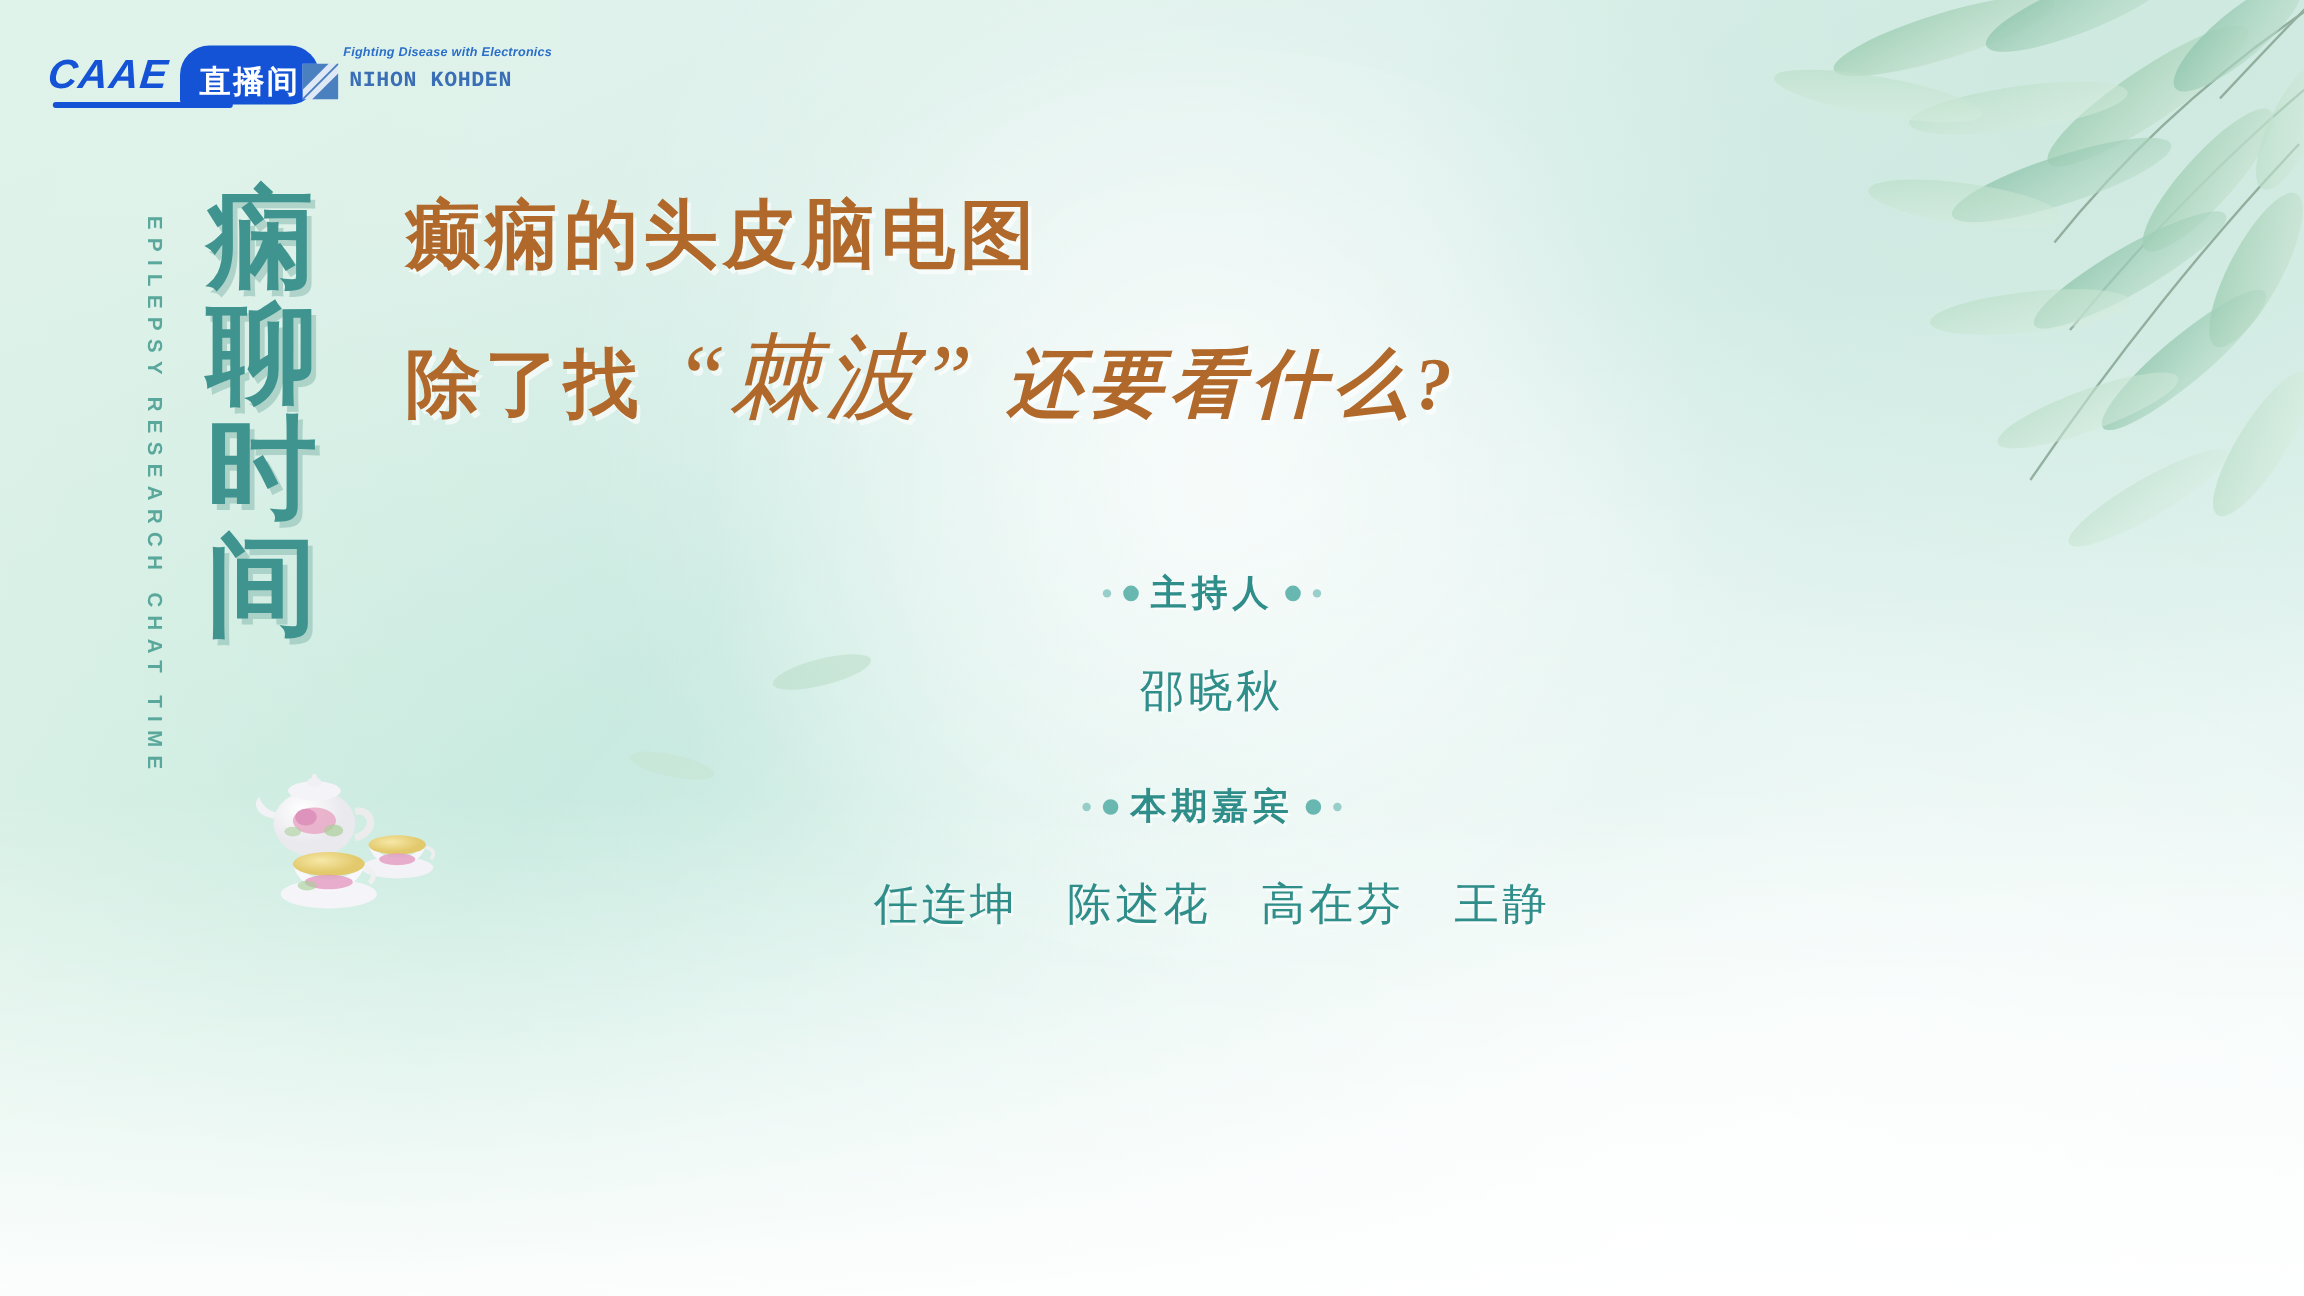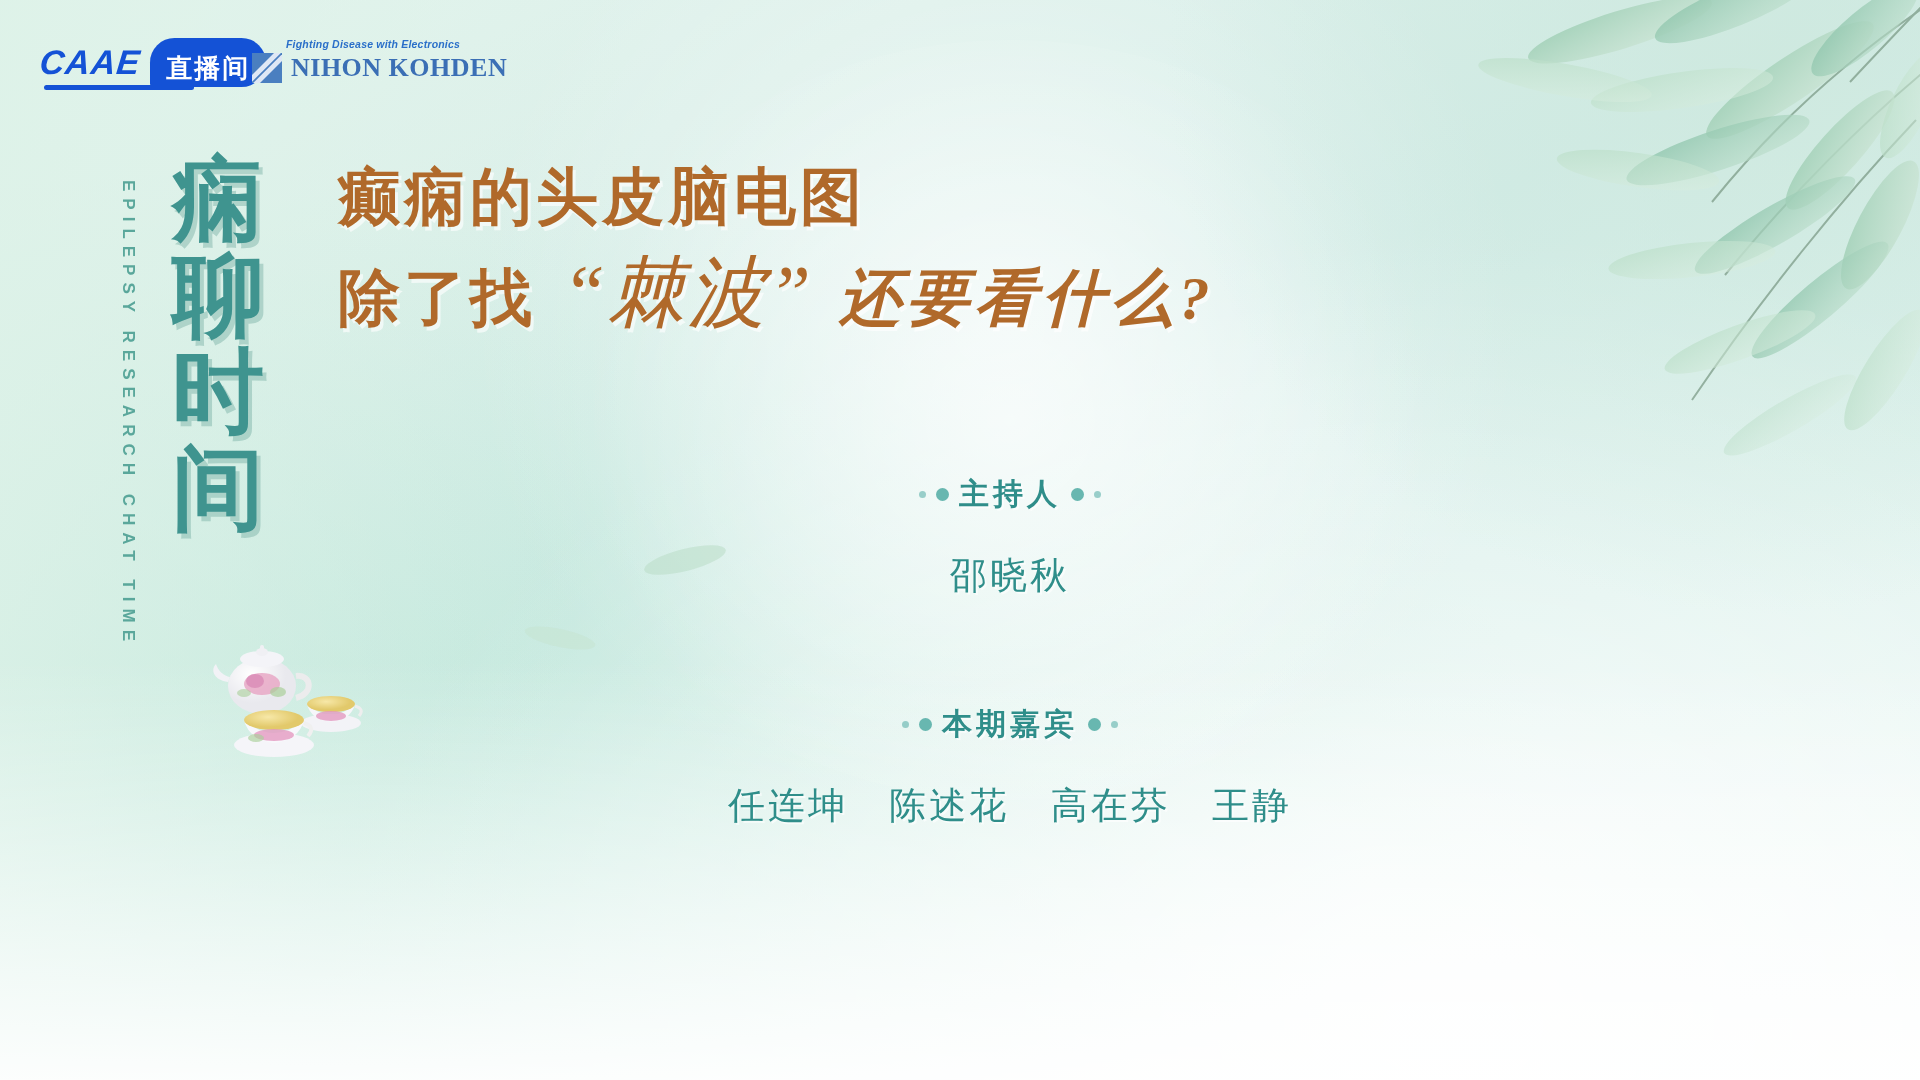--- a/index.html
+++ b/index.html
@@ -57,22 +57,22 @@
     letter-spacing:2px;
   }
   .nk-logo{position:absolute;left:252px;top:38px;}
   .nk-tag{
     font-size:10.5px;color:#2a6fc9;font-style:italic;font-weight:bold;
     letter-spacing:.2px;margin-left:34px;margin-bottom:3px;
   }
   .nk-row{display:flex;align-items:center;gap:9px;}
   .nk-mark{width:30px;height:30px;}
   .nk-name{
-    font-size:26px;color:#3b6fb5;font-weight:bold;letter-spacing:.5px;
-    font-family:Liberation Serif, serif;
+    font-size:18px;color:#3b6fb5;font-weight:bold;letter-spacing:.5px;
+    font-family:Liberation Mono, monospace;
     text-align:center;
   }
 
   
   .brand{position:absolute;left:118px;top:150px;width:230px;height:520px;}
   .brand-en{
     position:absolute;left:0;top:30px;
     writing-mode:vertical-rl;
     font-size:17px;letter-spacing:7px;color:#5aa79b;font-weight:600;
     white-space:nowrap;
@@ -90,21 +90,21 @@
 
   
   .title{position:absolute;left:338px;top:160px;width:1420px;}
   .title-l1{
     font-size:62px;font-weight:bold;color:#b0692a;letter-spacing:4px;
     line-height:1.18;
     text-shadow:3px 4px 0 rgba(255,255,255,.62);
     font-family:"Liberation Sans","DejaVu Sans",sans-serif;
   }
   .title-l2{
-    margin-top:8px;display:flex;align-items:baseline;flex-wrap:nowrap;
+    margin-top:30px;display:flex;align-items:baseline;flex-wrap:nowrap;
     color:#b0692a;text-shadow:3px 4px 0 rgba(255,255,255,.62);
   }
   .t2-a{font-size:62px;font-weight:bold;letter-spacing:4px;}
   .t2-q{
     font-size:78px;font-weight:normal;font-style:italic;letter-spacing:2px;
     margin-left:26px;font-family:"Liberation Serif","DejaVu Serif",serif;
   }
   .t2-b{font-size:62px;font-weight:bold;font-style:italic;letter-spacing:6px;margin-left:26px;
         font-family:"Liberation Serif","DejaVu Serif",serif;}
 
@@ -117,21 +117,21 @@
   }
   .dot{border-radius:50%;background:#68b7b0;display:inline-block;}
   .dot.sm{width:7px;height:7px;opacity:.65;}
   .dot.lg{width:13px;height:13px;}
   .cred-names{
     font-size:37px;color:#2f8e8a;letter-spacing:3px;
     text-shadow:2px 2px 0 rgba(255,255,255,.6);
     margin-top:36px;
   }
   .cred-names .nm{margin:0 14px;}
-  .credits-2{position:absolute;left:640px;top:704px;width:740px;text-align:center;}
+  .credits-2{position:absolute;left:640px;top:652px;width:740px;text-align:center;}
 
   
   .bamboo{position:absolute;right:-20px;top:-30px;width:620px;height:560px;pointer-events:none;}
   .leaf-small{position:absolute;pointer-events:none;}
 </style>
 </head>
 <body>
 
 <div id="poster">
 

